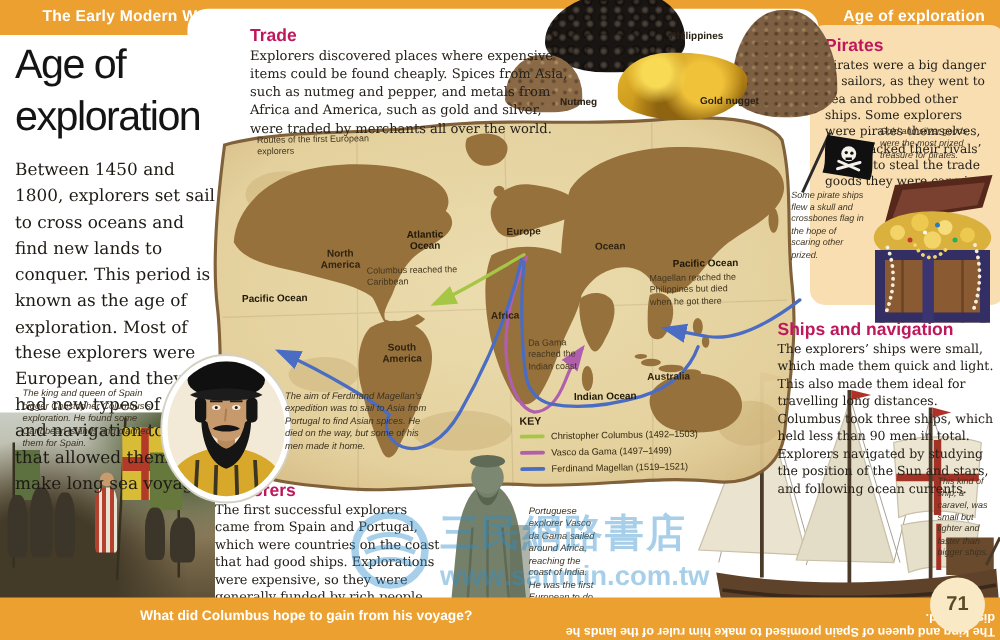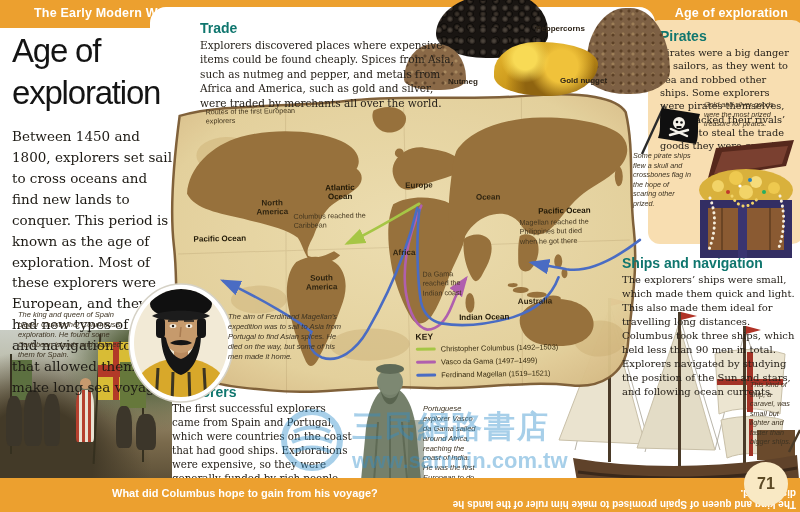--- a/index.html
+++ b/index.html
@@ -16,21 +16,21 @@
   .foota{left:428px;top:10px;width:368px;color:#fff;font-size:10px;font-weight:bold;
          transform:rotate(180deg);text-align:left;}
   .pagenum{width:44px;height:44px;border-radius:50%;background:#f9e9c4;z-index:9;
            color:#5c4a26;font-weight:bold;font-size:16px;display:flex;align-items:center;justify-content:center;}
 
   
   .title{left:12px;top:30px;width:175px;font-size:33px;line-height:1.28;letter-spacing:-1.2px;
          color:#141414;font-weight:400;z-index:3;}
   .intro{left:12px;top:126px;width:162px;font-family:"DejaVu Serif",serif;font-size:13.5px;
          line-height:1.55;color:#1d1a14;z-index:3;}
-  .h{font-weight:bold;font-size:14px;color:#0f766e;z-index:4;}
+  .h{font-weight:bold;font-size:14px;color:#be185d;z-index:4;}
   .body-serif{font-family:"DejaVu Serif",serif;color:#26211a;z-index:4;}
   .cap{font-size:7.5px;line-height:1.32;color:#3d3322;z-index:6;font-style:italic;}
 
   
   .peppercorns{left:436px;top:-6px;width:112px;height:64px;z-index:3;
      border-radius:60% 40% 55% 50%/70% 65% 40% 42%;
      background-color:#191512;
      background-image:radial-gradient(circle at 3px 3px,#4a423a 1.2px,#14100d 3.6px,rgba(0,0,0,0) 4.6px),
                       radial-gradient(circle at 8px 7px,#3a322a 1.2px,#0e0b09 3.4px,rgba(0,0,0,0) 4.4px);
      background-size:11px 11px,13px 13px;}
@@ -121,21 +121,21 @@
 
   <div class="abs title">Age of exploration</div>
   <div class="abs intro">Between 1450 and 1800, explorers set sail to cross oceans and find new lands to conquer. This period is known as the age of exploration. Most of these explorers were European, and they had new types of ships and navigation tools that allowed them to make long sea voyages.</div>
 
   <div class="abs h trade-h">Trade</div>
   <div class="abs body-serif trade-b">Explorers discovered places where expensive items could be found cheaply. Spices from Asia, such as nutmeg and pepper, and metals from Africa and America, such as gold and silver, were traded by merchants all over the world.</div>
   <div class="abs peppercorns"></div>
   <div class="abs nutmegpile"></div>
   <div class="abs spicemound"></div>
   <div class="abs nugget"></div>
-  <div class="abs spec-label" style="left:536px;top:24px">Peppercorns</div>
+  <div class="abs spec-label" style="left:536px;top:24px">Philippines</div>
   <div class="abs spec-label" style="left:448px;top:77px">Nutmeg</div>
   <div class="abs spec-label" style="left:560px;top:76px">Gold nugget</div>
 
   <div class="abs panel">
     <div class="h">Pirates</div>
     <div class="panel-body body-serif">Pirates were a big danger to sailors, as they went to sea and robbed other ships. Some explorers were pirates themselves, and attacked their rivals’ vessels to steal the trade goods they were carrying.</div>
   </div>
   <div class="abs cap treasure-cap">Gold and silver goods were the most prized treasure for pirates.</div>
 
   <svg class="abs" style="left:632px;top:104px;z-index:5" width="72" height="52" viewBox="0 0 72 52">

